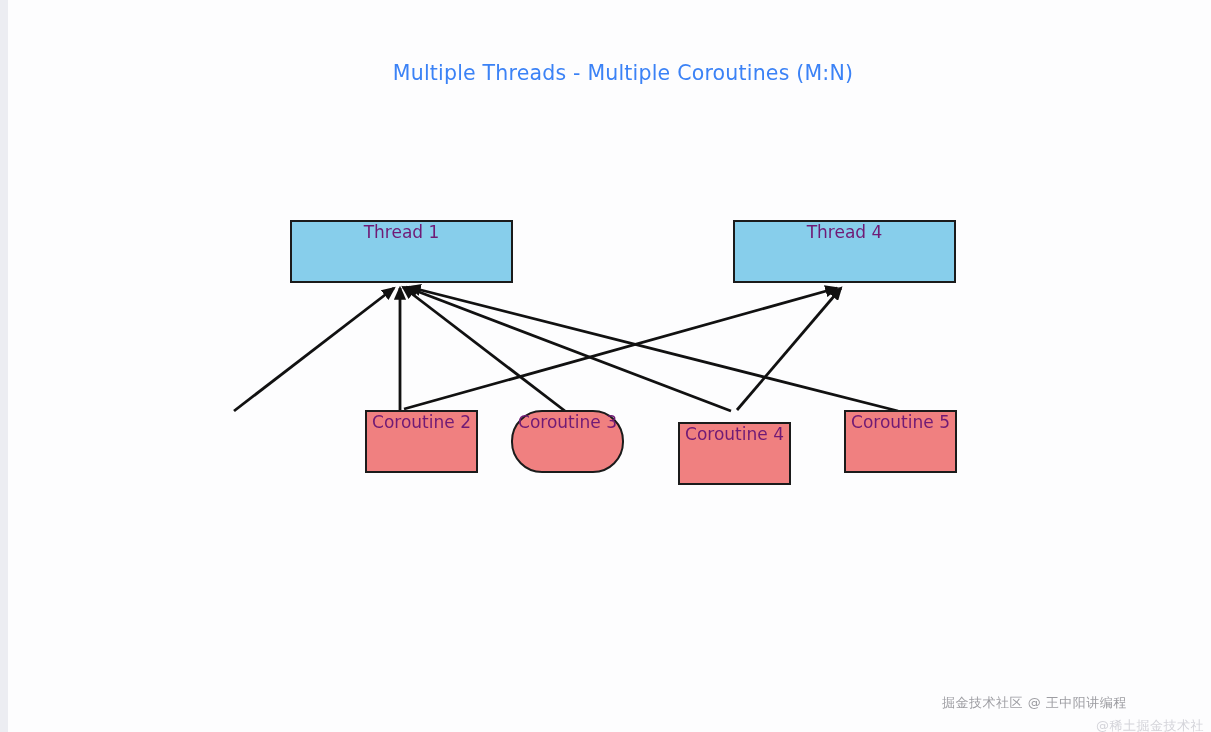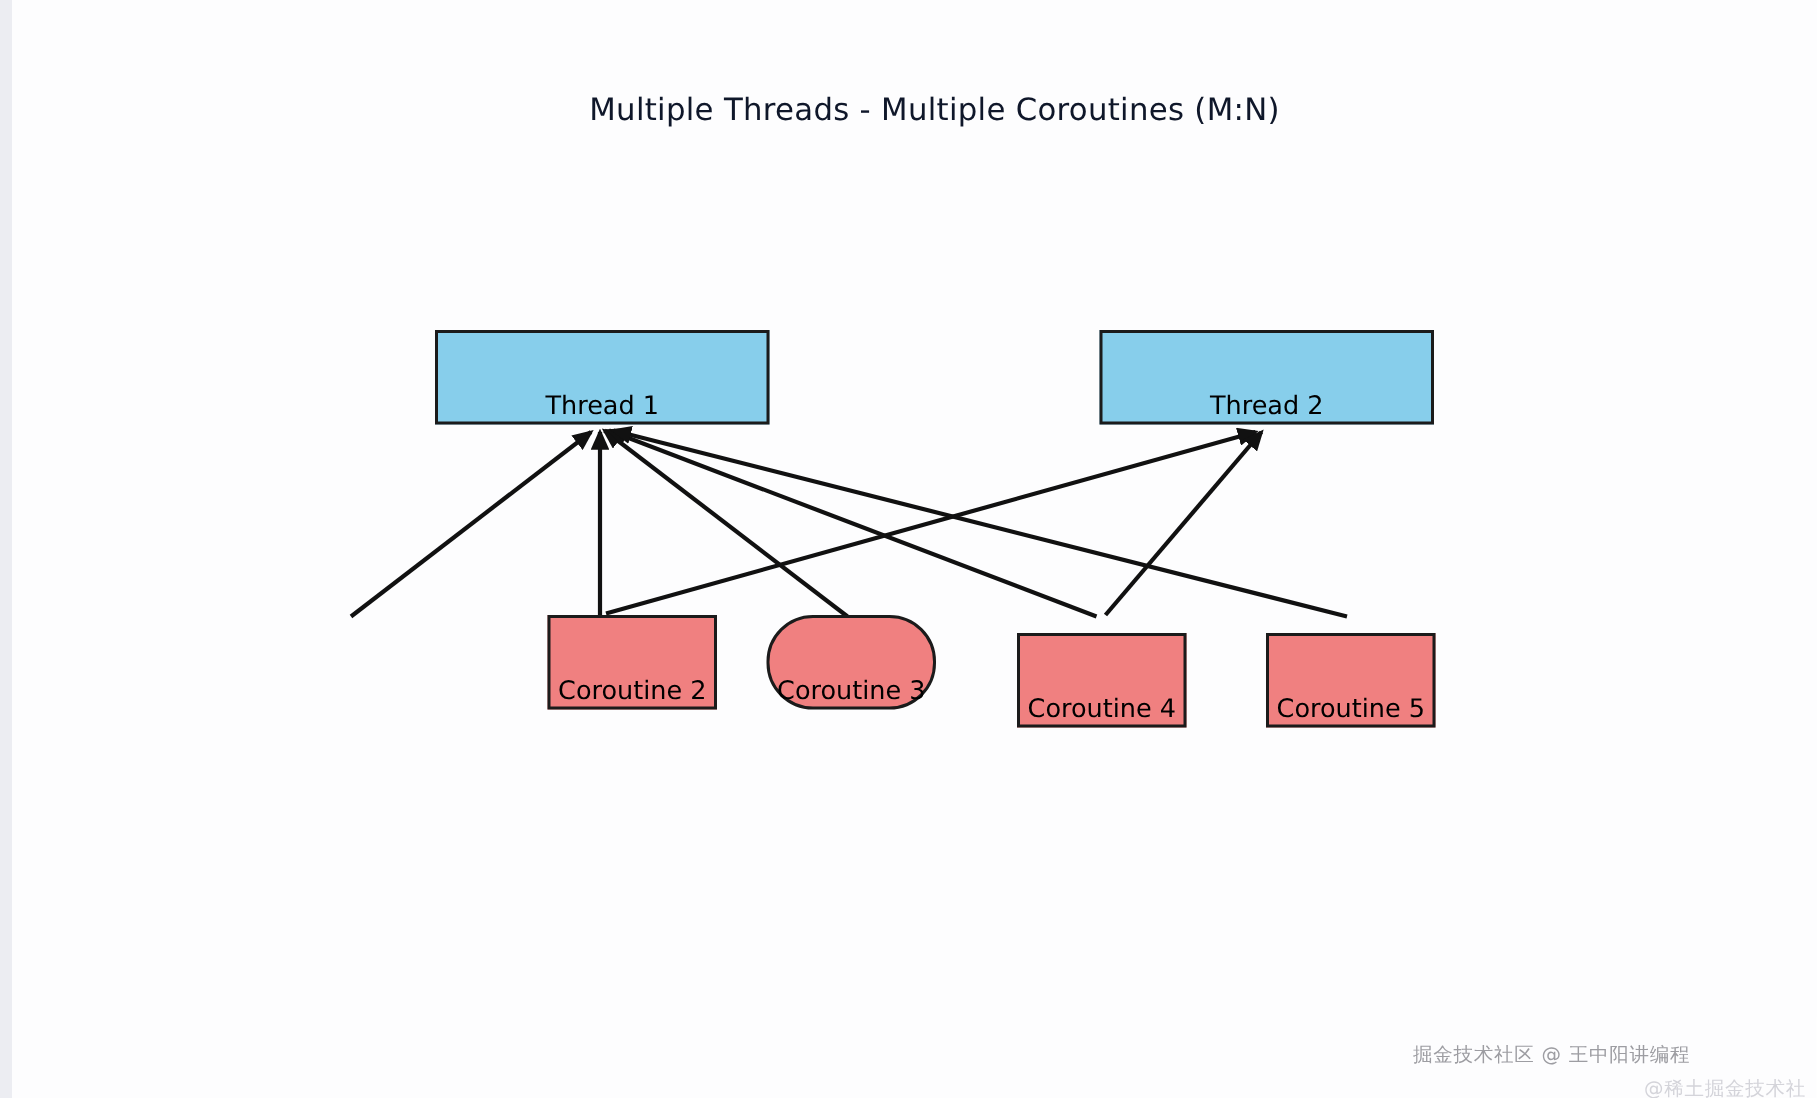--- a/index.html
+++ b/index.html
@@ -30,34 +30,34 @@
     position: absolute;
     left: 0; top: 0;
     width: 1211px; height: 732px;
     pointer-events: none;
   }
   .node {
     position: absolute;
     box-sizing: border-box;
     border: 2px solid #1b1b1b;
     display: flex;
-    align-items: flex-end;
+    align-items: flex-start;
     justify-content: center;
     font-size: 17px;
-    color: #000000;
+    color: #701a75;
   }
   .thread-box { width: 223px; height: 63px; top: 220px; }
   .coroutine-box { width: 113px; height: 63px; top: 410px; white-space: nowrap; }
   #thread-1 { left: 290px; }
   #thread-2 { left: 733px; }
   #coroutine-1 { left: 178px; }
   #coroutine-2 { left: 345px; }
   #coroutine-3 { left: 511px; }
   #coroutine-4 { left: 678px; }
-  #coroutine-5 { left: 844px; margin-top: 12px; }
+  #coroutine-5 { left: 844px; }
   .watermark-main {
     position: absolute;
     left: 942px; top: 694px;
     font-size: 13px;
     color: #9d9da2;
     letter-spacing: 0.5px;
   }
   .watermark-faint {
     position: absolute;
     left: 1096px; top: 717px;
@@ -65,42 +65,42 @@
     color: #d4d4da;
     letter-spacing: 0.5px;
   }
 </style>
 </head>
 <body>
 
 <div id="canvas">
   <div class="left-strip"></div>
 
-  <div class="diagram-title" style="color: #0f172a;">Multiple Threads - Multiple Coroutines (M:N)</div>
+  <div class="diagram-title" style="color: #3b82f6;">Multiple Threads - Multiple Coroutines (M:N)</div>
 
   <div id="edges-layer"><svg width="1211" height="732" viewBox="0 0 1211 732">
         <defs>
           <marker id="arrowhead" markerWidth="5" markerHeight="4.4" refX="4.2" refY="2.2" orient="auto">
             <path d="M0,0 L5,2.2 L0,4.4 Z" fill="#111111"></path>
           </marker>
         </defs>
         <line x1="234" y1="411" x2="394" y2="288" stroke="#111111" stroke-width="2.8" marker-end="url(#arrowhead)"></line>
         <line x1="400" y1="411" x2="400" y2="288" stroke="#111111" stroke-width="2.8" marker-end="url(#arrowhead)"></line>
         <line x1="404" y1="409" x2="837" y2="288" stroke="#111111" stroke-width="2.8" marker-end="url(#arrowhead)"></line>
         <line x1="565" y1="411" x2="403" y2="287" stroke="#111111" stroke-width="2.8" marker-end="url(#arrowhead)"></line>
         <line x1="731" y1="411" x2="406" y2="287" stroke="#111111" stroke-width="2.8" marker-end="url(#arrowhead)"></line>
         <line x1="737" y1="410" x2="841" y2="288" stroke="#111111" stroke-width="2.8" marker-end="url(#arrowhead)"></line>
         <line x1="898" y1="411" x2="409" y2="287" stroke="#111111" stroke-width="2.8" marker-end="url(#arrowhead)"></line>
       </svg></div>
 
   <div class="node thread-box" id="thread-1" style="background: rgb(135, 206, 235); border-color: rgb(27, 27, 27);">
     <span>Thread 1</span>
   </div>
   <div class="node thread-box" id="thread-2" style="background: rgb(135, 206, 235); border-color: rgb(27, 27, 27);">
-    <span>Thread 2</span>
+    <span>Thread 4</span>
   </div>
 
   <div class="node coroutine-box" id="coroutine-2" style="background: rgb(240, 128, 128); border-color: rgb(27, 27, 27); margin-left: 20px;">
     <span>Coroutine 2</span>
   </div>
   <div class="node coroutine-box" id="coroutine-3" style="background: rgb(240, 128, 128); border-color: rgb(27, 27, 27); border-radius: 31px;">
     <span>Coroutine 3</span>
   </div>
   <div class="node coroutine-box" id="coroutine-4" style="background: rgb(240, 128, 128); border-color: rgb(27, 27, 27); margin-top: 12px;">
     <span>Coroutine 4</span>

